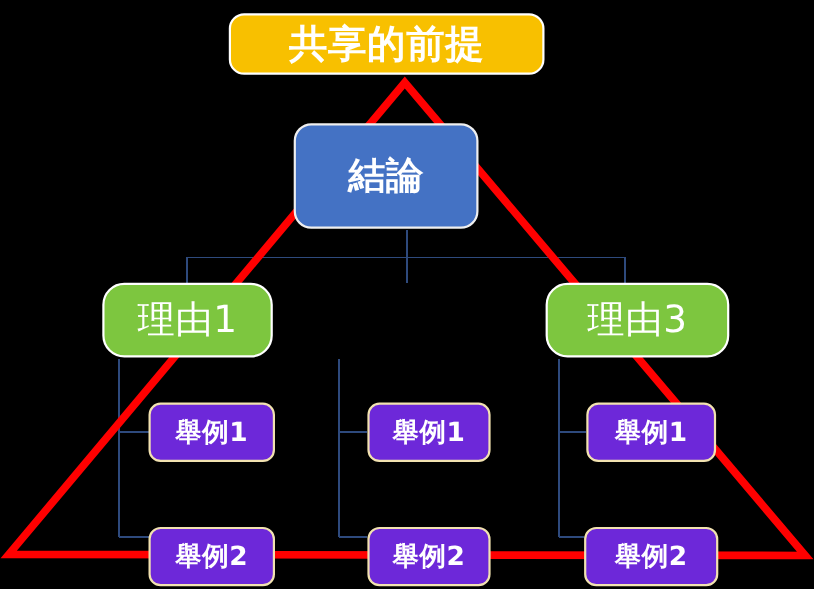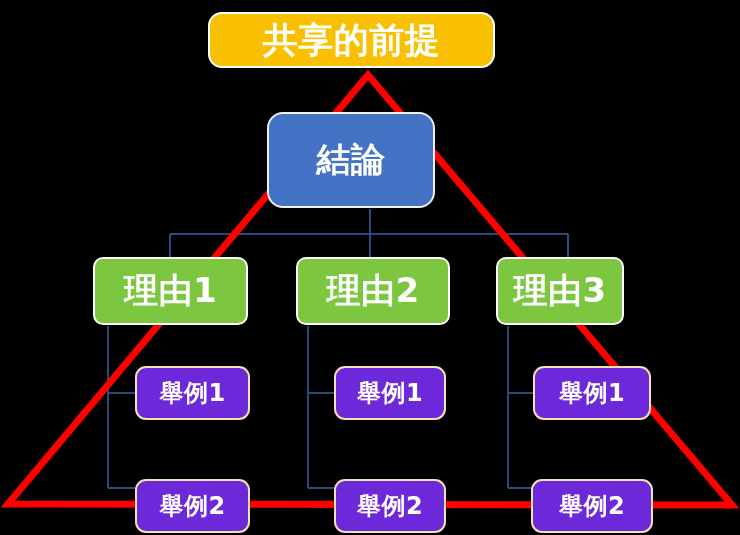--- a/index.html
+++ b/index.html
@@ -64,27 +64,27 @@
     font-size: 34px;
     font-weight: 700;
   }
 
   
   .node-reason {
     top: 257px;
     height: 68px;
     background: #7DC63F;
     border: 2px solid #FFFFFF;
-    border-radius: 10px;
+    border-radius: 20px;
     font-size: 34px;
-    font-weight: 700;
+    font-weight: 400;
   }
   .reason-1 { left: 93px;  width: 155px; }
   .reason-2 { left: 296px; width: 154px; }
-  .reason-3 { left: 496px; width: 128px; }
+  .reason-3 { left: 496px; width: 167px; }
 
   
   .node-example {
     height: 54px;
     background: #6d28d9;
     border: 2px solid #F2E2B0;
     border-radius: 11px;
     font-size: 24px;
     font-weight: 700;
   }
@@ -131,23 +131,20 @@
     <span>共享的前提</span>
   </div>
 
   <div class="node node-conclusion">
     <span>結論</span>
   </div>
 
   <div class="node node-reason reason-1">
     <span>理由1</span>
   </div>
-  <div class="node node-reason reason-2">
-    <span>理由2</span>
-  </div>
   <div class="node node-reason reason-3">
     <span>理由3</span>
   </div>
 
   <div class="node node-example ex-r1 ex-row1">
     <span>舉例1</span>
   </div>
   <div class="node node-example ex-r1 ex-row2">
     <span>舉例2</span>
   </div>

